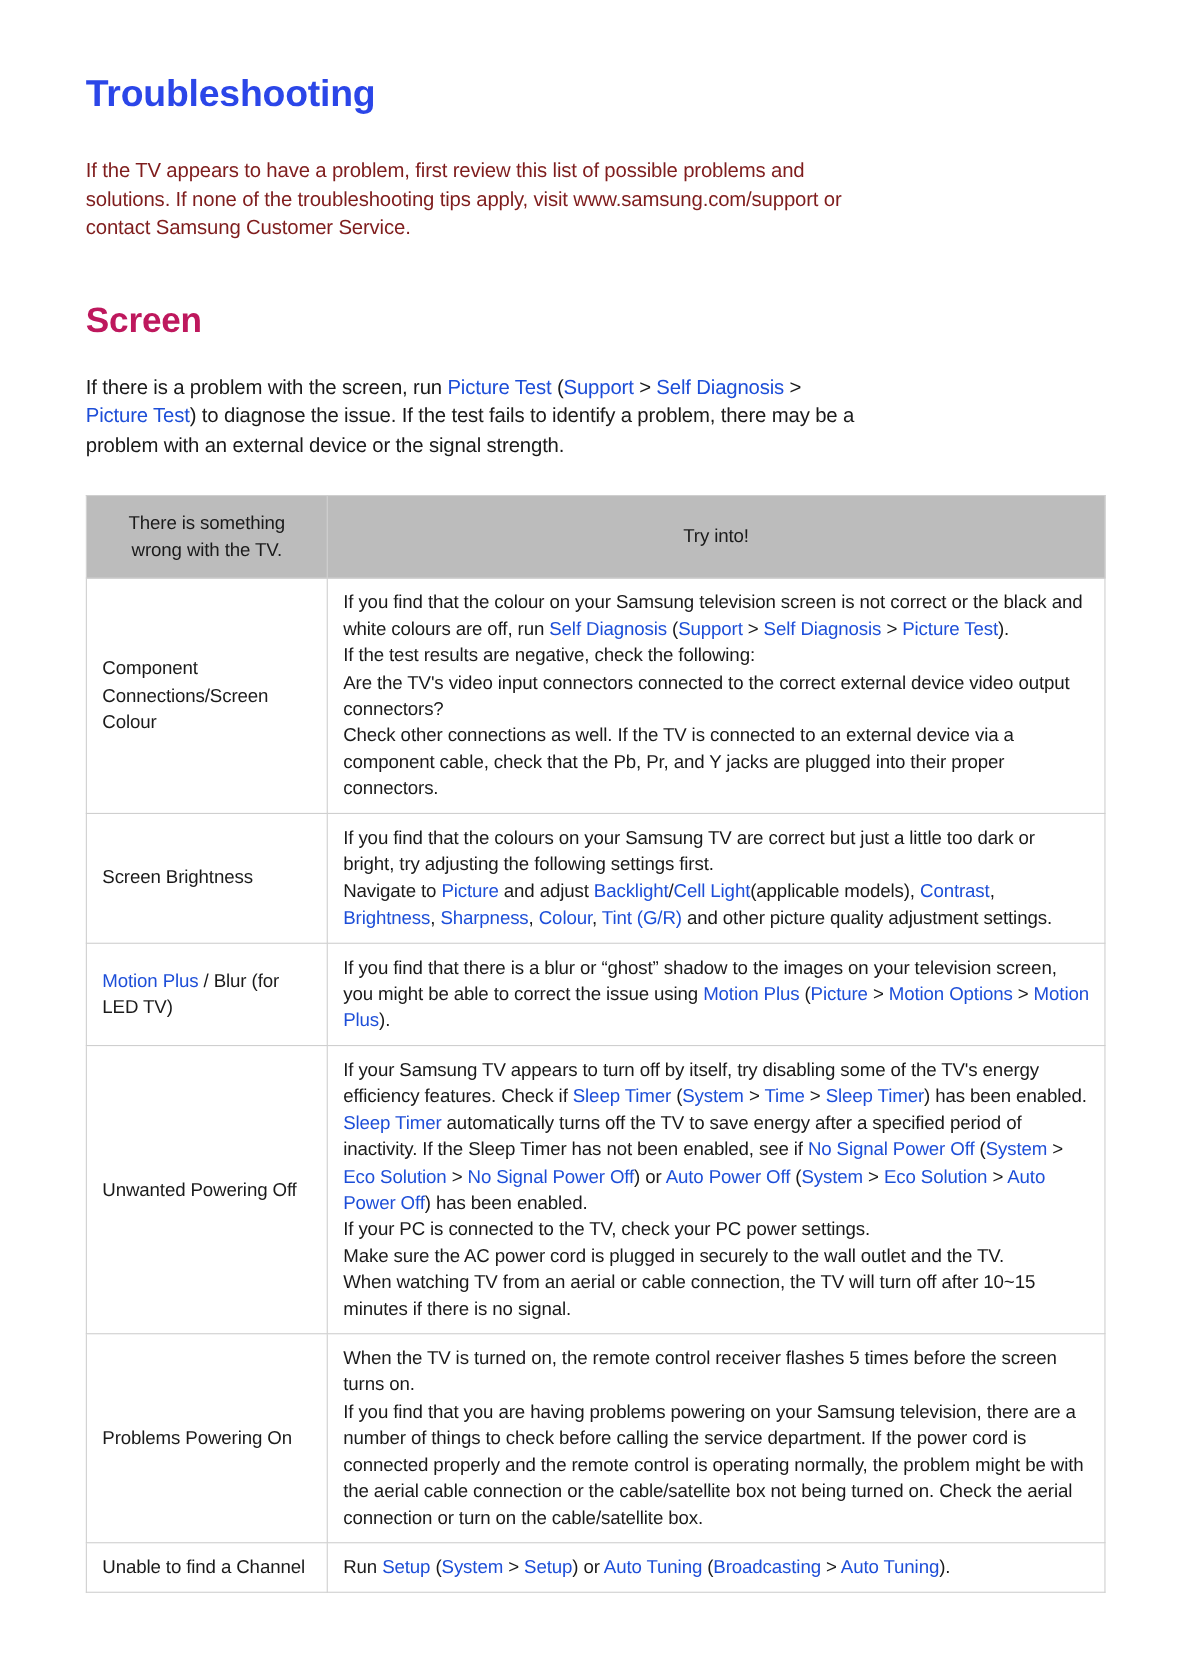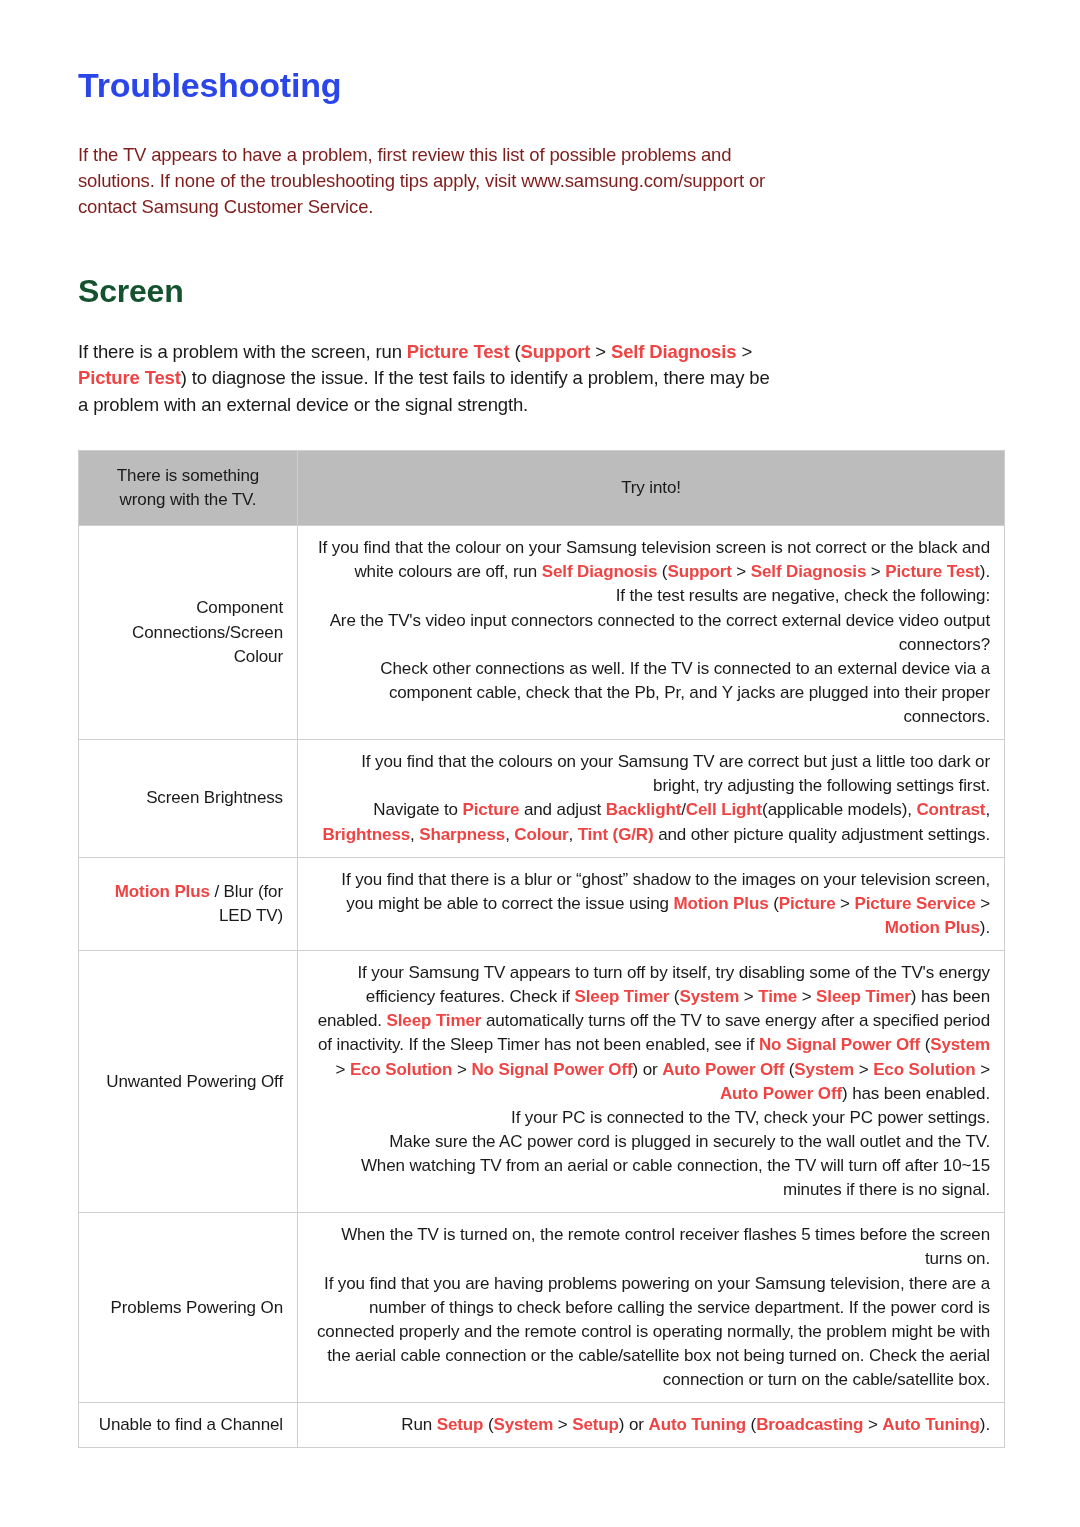--- a/index.html
+++ b/index.html
@@ -32,52 +32,51 @@
   }
   p.intro {
     font-size: 18.5px;
     line-height: 1.42;
     margin: 0;
     padding-top: 38px;
     color: #7f1d1d;
     letter-spacing: -0.15px;
   }
   h2.section-title {
-    color: #14532d;
+    color: #be185d;
     font-size: 32px;
     font-weight: bold;
     margin: 0;
     padding-top: 55px;
     line-height: 1.05;
     letter-spacing: -0.2px;
   }
   p.section-intro {
     font-size: 18.5px;
     line-height: 1.42;
     margin: 0;
     padding-top: 30px;
     color: #1a1a1a;
     letter-spacing: -0.15px;
   }
-  .hl { color: #ef4444; font-weight: bold; }
+  .hl { color: #1d4ed8; font-weight: normal; }
 
   table.tbl {
     border-collapse: collapse;
     width: 926px;
     margin-top: 32px;
     table-layout: fixed;
   }
   table.tbl th, table.tbl td {
     border: 1px solid #cfcfcf;
     vertical-align: middle;
     padding: 10px 14px;
     font-size: 17px;
     line-height: 1.42;
     letter-spacing: -0.12px;
-    text-align: right;
   }
   table.tbl thead th {
     background: #bcbcbc;
     color: #1a1a1a;
     font-weight: normal;
     text-align: center;
     padding-top: 13px;
     padding-bottom: 13px;
   }
   col.c1 { width: 219px; }
@@ -128,21 +127,21 @@
       <tr>
         <td class="label-cell">Screen Brightness</td>
         <td class="body-cell">
           <span>If you find that the colours on your Samsung TV are correct but just a little too dark or bright, try adjusting the following settings first.<br>Navigate to </span><span class="hl">Picture</span><span> and adjust </span><span class="hl">Backlight</span><span>/</span><span class="hl">Cell Light</span><span>(applicable models), </span><span class="hl">Contrast</span><span>, </span><span class="hl">Brightness</span><span>, </span><span class="hl">Sharpness</span><span>, </span><span class="hl">Colour</span><span>, </span><span class="hl">Tint (G/R)</span><span> and other picture quality adjustment settings.</span>
         </td>
       </tr>
 
       <tr>
         <td class="label-cell"><span class="hl">Motion Plus</span><span> / Blur (for LED TV)</span></td>
         <td class="body-cell">
-          <span>If you find that there is a blur or “ghost” shadow to the images on your television screen, you might be able to correct the issue using </span><span class="hl">Motion Plus</span><span> (</span><span class="hl">Picture</span><span> &gt; </span><span class="hl">Picture Service</span><span> &gt; </span><span class="hl">Motion Plus</span><span>).</span>
+          <span>If you find that there is a blur or “ghost” shadow to the images on your television screen, you might be able to correct the issue using </span><span class="hl">Motion Plus</span><span> (</span><span class="hl">Picture</span><span> &gt; </span><span class="hl">Motion Options</span><span> &gt; </span><span class="hl">Motion Plus</span><span>).</span>
         </td>
       </tr>
 
       <tr>
         <td class="label-cell">Unwanted Powering Off</td>
         <td class="body-cell">
           <span>If your Samsung TV appears to turn off by itself, try disabling some of the TV's energy efficiency features. Check if </span><span class="hl">Sleep Timer</span><span> (</span><span class="hl">System</span><span> &gt; </span><span class="hl">Time</span><span> &gt; </span><span class="hl">Sleep Timer</span><span>) has been enabled. </span><span class="hl">Sleep Timer</span><span> automatically turns off the TV to save energy after a specified period of inactivity. If the Sleep Timer has not been enabled, see if </span><span class="hl">No Signal Power Off</span><span> (</span><span class="hl">System</span><span> &gt; </span><span class="hl">Eco Solution</span><span> &gt; </span><span class="hl">No Signal Power Off</span><span>) or </span><span class="hl">Auto Power Off</span><span> (</span><span class="hl">System</span><span> &gt; </span><span class="hl">Eco Solution</span><span> &gt; </span><span class="hl">Auto Power Off</span><span>) has been enabled.<br>If your PC is connected to the TV, check your PC power settings.<br>Make sure the AC power cord is plugged in securely to the wall outlet and the TV.<br>When watching TV from an aerial or cable connection, the TV will turn off after 10~15 minutes if there is no signal.</span>
         </td>
       </tr>
 

